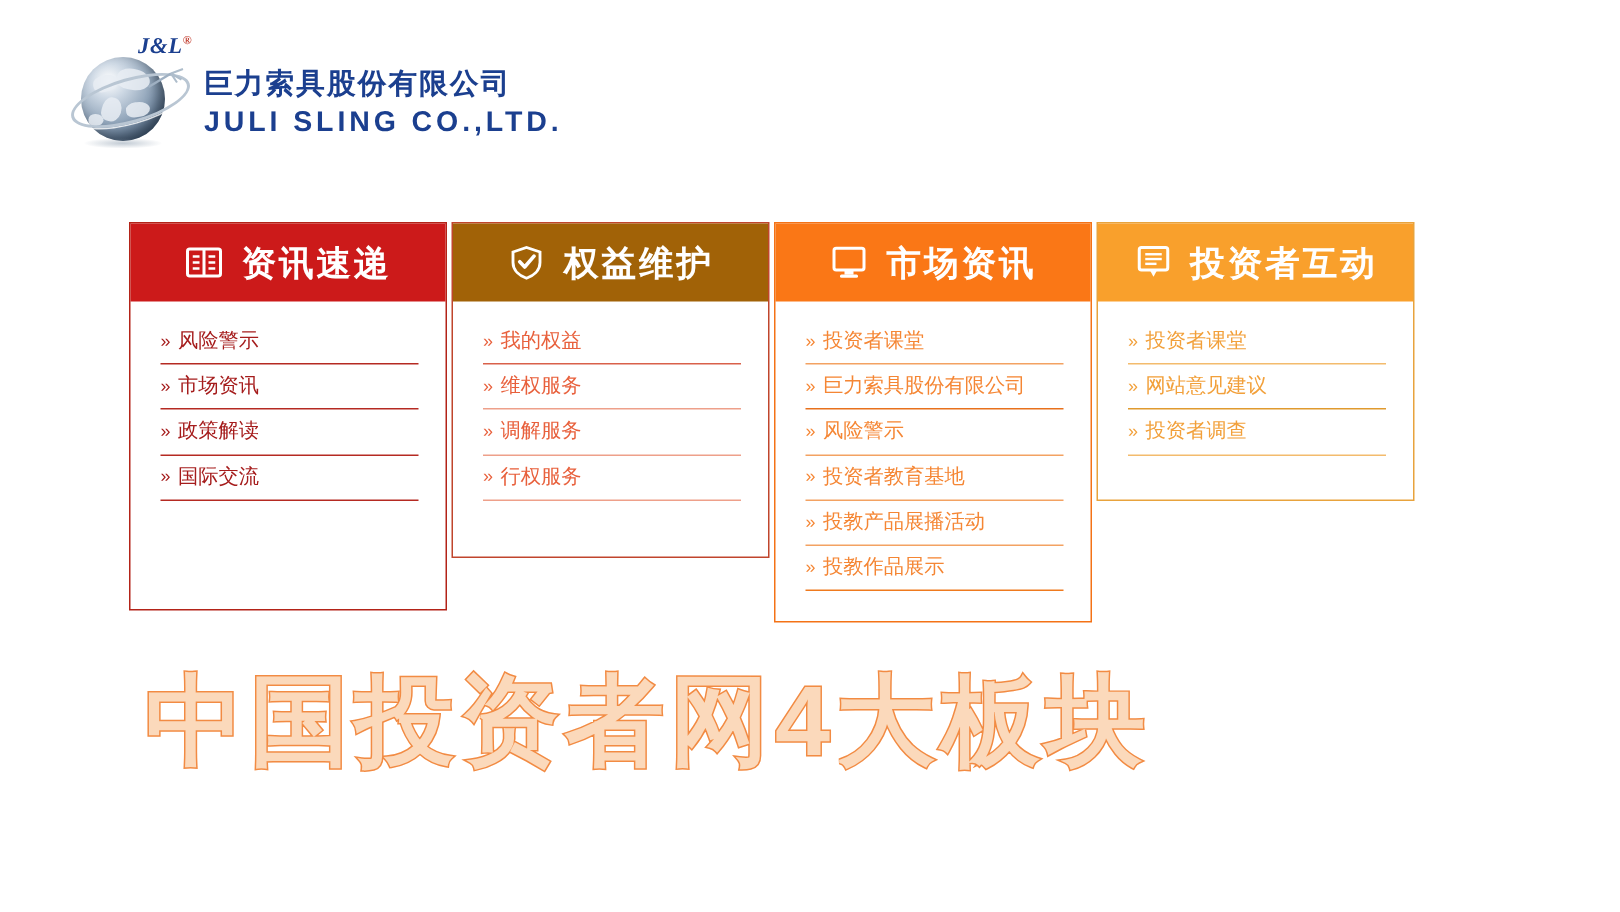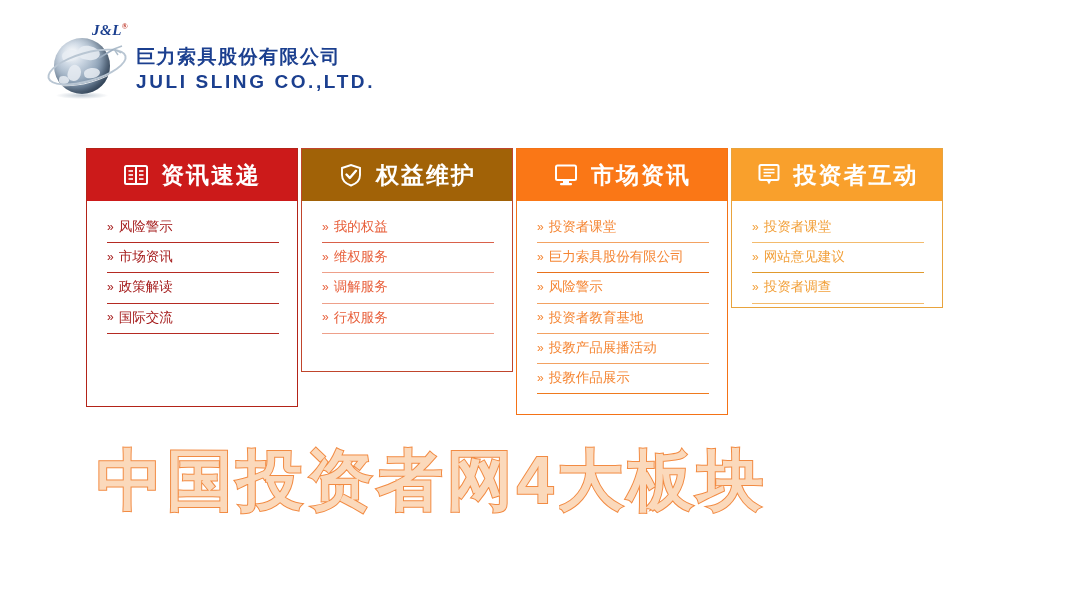--- a/index.html
+++ b/index.html
@@ -84,21 +84,21 @@
     padding:6px 0 7px 0;border-bottom:1px solid;
     font-size:13.5px;white-space:nowrap;line-height:1.2;
     display:flex;align-items:center;gap:6px;
   }
   .chev{font-size:12px;letter-spacing:-1px;}
 
   
   #card-0{left:86px;top:148px;width:212px;height:259px;border:1px solid #b32318;}
   #card-1{left:301px;top:148px;width:212px;height:224px;border:1px solid #c0452c;}
   #card-2{left:516px;top:148px;width:212px;height:267px;border:1px solid #f47216;}
-  #card-3{left:731px;top:148px;width:212px;height:160px;border:1px solid #e8a33d;}
+  #card-3{left:731px;top:148px;width:212px;height:186px;border:1px solid #e8a33d;}
 
   #card-0 .card-head{background:#cc1a1a;}
   #card-1 .card-head{background:#a16207;}
   #card-2 .card-head{background:#fa7716;}
   #card-3 .card-head{background:#f9a02c;}
 
   #card-0 .link-row{color:#a51c1c;border-bottom-color:#b52a22;}
   #card-1 .link-row{color:#e8603c;border-bottom-color:#eea08a;}
   #card-2 .link-row{color:#f58634;border-bottom-color:#f3a262;}
   #card-3 .link-row{color:#f2a03a;border-bottom-color:#f3bb6d;}

